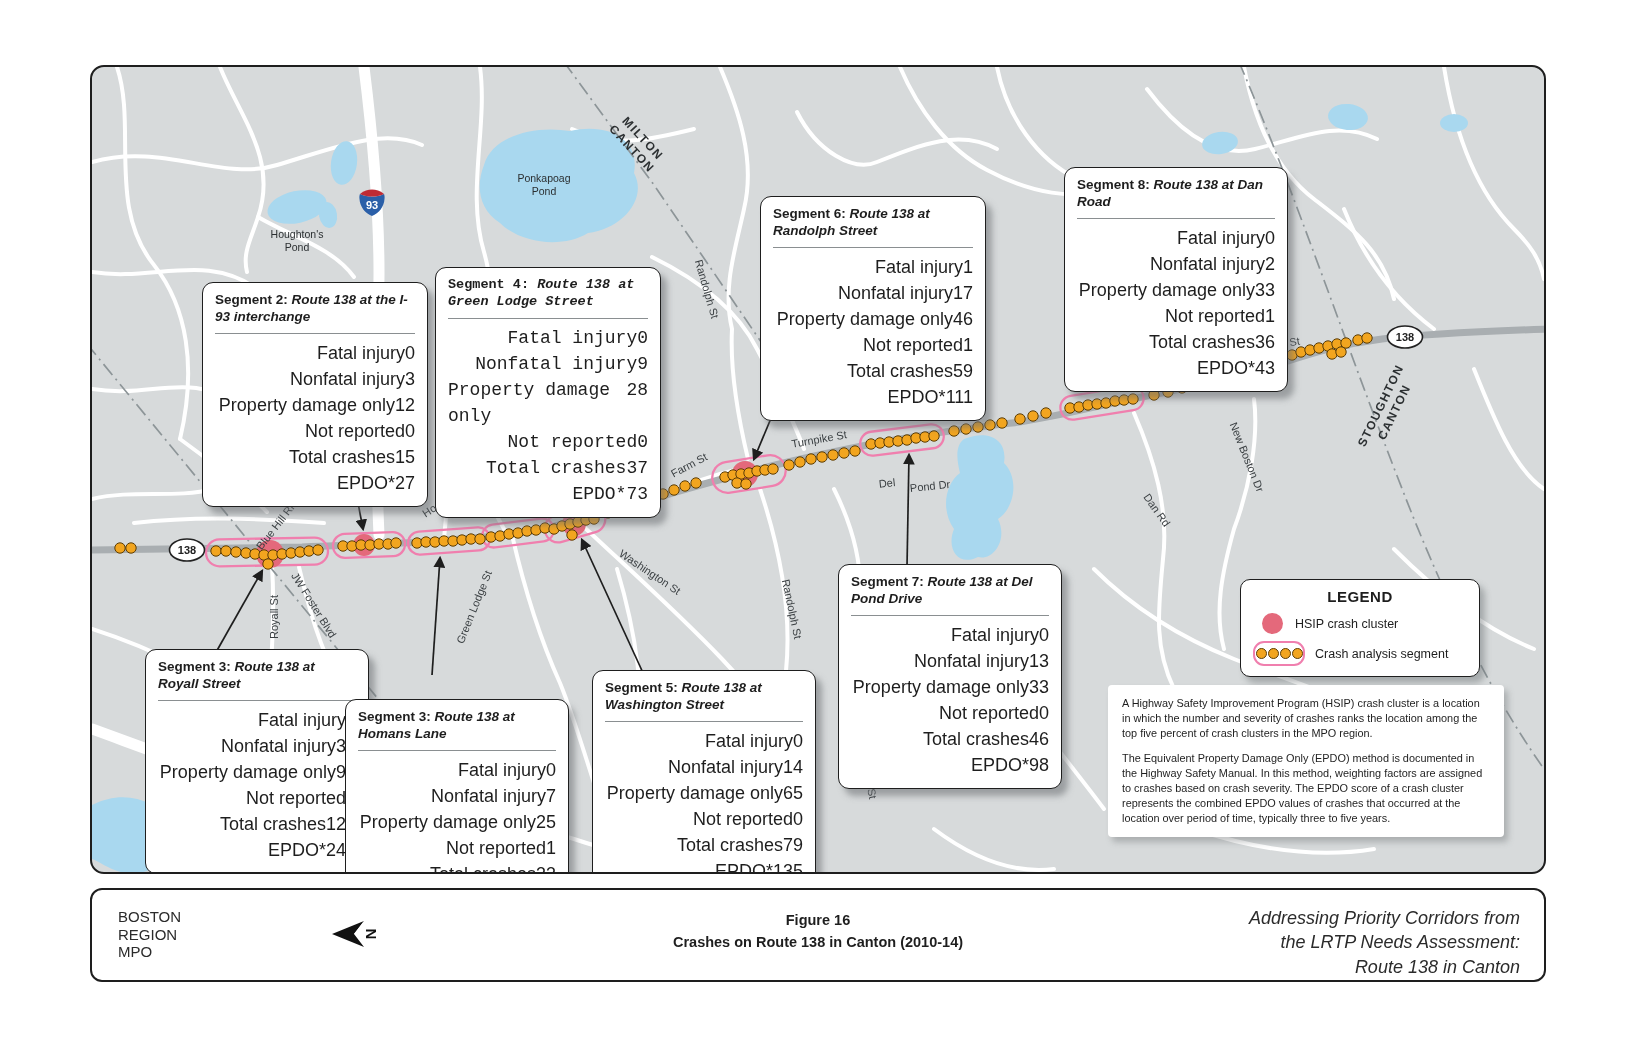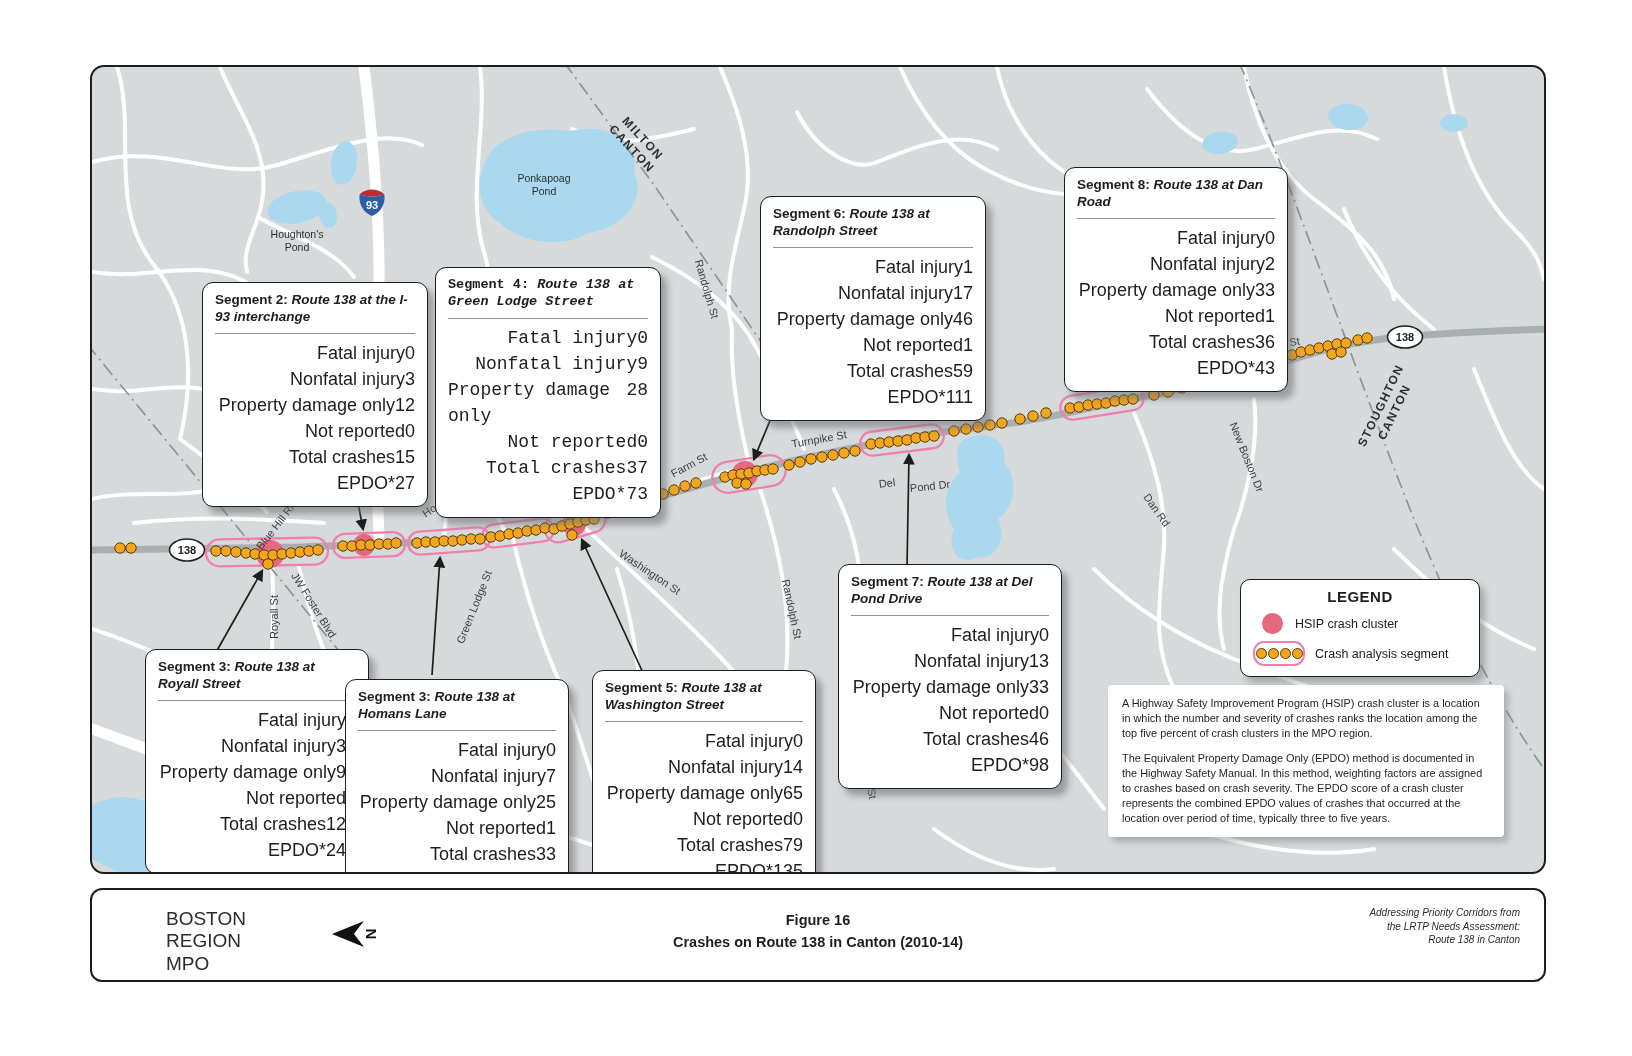--- a/index.html
+++ b/index.html
@@ -33,24 +33,24 @@
   .lg-dot{width:9px;height:9px;border-radius:50%;background:#f2a51f;border:1px solid #5b3d06;}
   .lg-label{font-size:12.5px;}
   
   #notes{position:absolute;left:1016px;top:618px;width:368px;background:#fff;border-radius:4px;
          padding:11px 14px;box-shadow:4px 5px 6px rgba(105,110,113,0.4);font-size:10.9px;line-height:1.36;}
   #notes p{margin:0;}
   #notes p + p{margin-top:11px;}
   
   #footer{position:absolute;left:90px;top:888px;width:1452px;height:90px;background:#fff;
           border:2px solid #1e1e1e;border-radius:12px;}
-  .agency{position:absolute;left:26px;top:18px;font-size:19px;line-height:1.18;white-space:pre-line;color:#2b2b2b;margin-left:48px;}
+  .agency{position:absolute;left:26px;top:18px;font-size:15px;line-height:1.18;white-space:pre-line;color:#2b2b2b;}
   .north{position:absolute;left:238px;top:28px;}
   .fig-title{position:absolute;left:0;right:0;top:20px;text-align:center;font-weight:bold;font-size:14.5px;line-height:1.5;}
-  .credit{position:absolute;right:24px;top:16px;text-align:right;font-style:italic;font-size:10px;
+  .credit{position:absolute;right:24px;top:16px;text-align:right;font-style:italic;font-size:18px;
           line-height:1.35;white-space:pre-line;color:#2b2b2b;}
 </style>
 </head>
 <body>
 
 <div id="map">
   <svg id="mapsvg" viewBox="0 0 1452 805">
     <defs>
       <marker id="ah" viewBox="0 0 10 10" refX="8" refY="5" markerWidth="7" markerHeight="7" orient="auto-start-reverse">
         <path d="M0,0 L10,5 L0,10 Z" fill="#1e1e1e"></path>
@@ -463,21 +463,21 @@
         <div class="co-row">
           <span>Total crashes</span>
           <span>126</span>
         </div>
         <div class="co-row">
           <span>EPDO*</span>
           <span>248</span>
         </div>
       </div>
   </div>
-  <div class="callout" style="left:253px;top:612px;width:198px;">
+  <div class="callout" style="left:253px;top:632px;width:198px;">
     <div class="co-title"><span>Segment 3:</span> <i>Route 138 at Homans Lane</i></div>
     <div class="co-rows">
         <div class="co-row">
           <span>Fatal injury</span>
           <span>0</span>
         </div>
         <div class="co-row">
           <span>Nonfatal injury</span>
           <span>7</span>
         </div>

